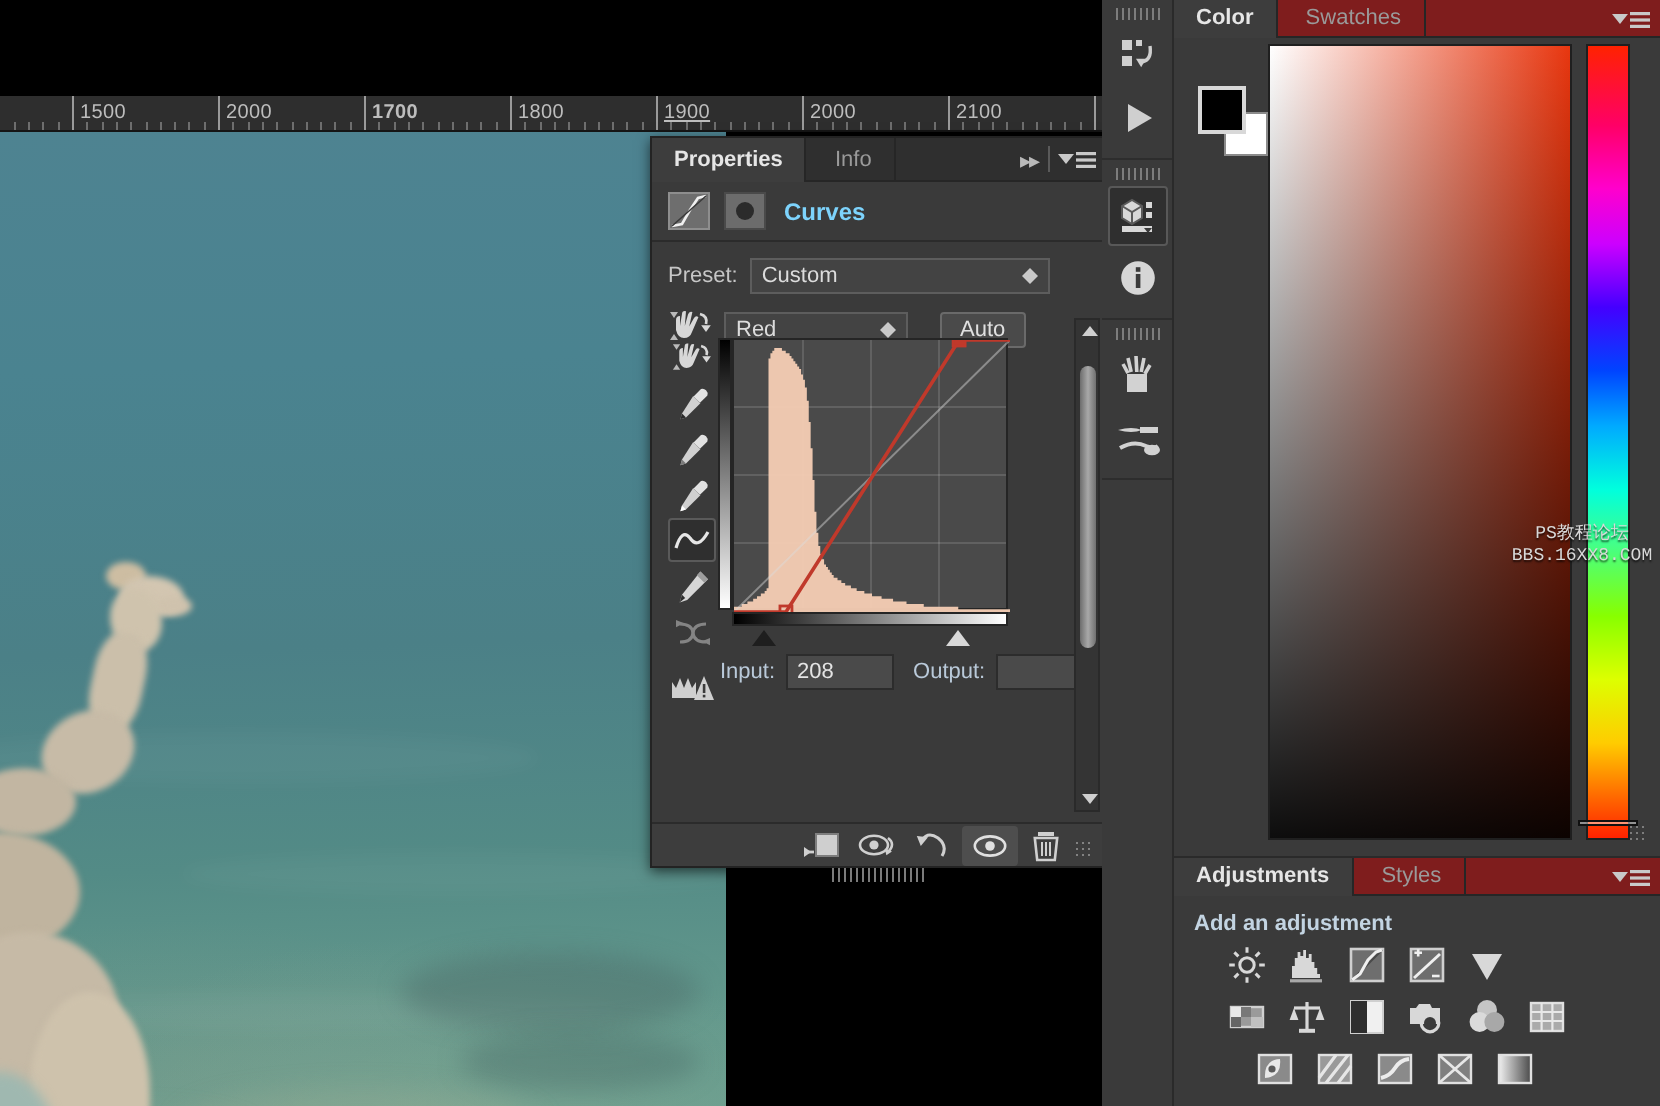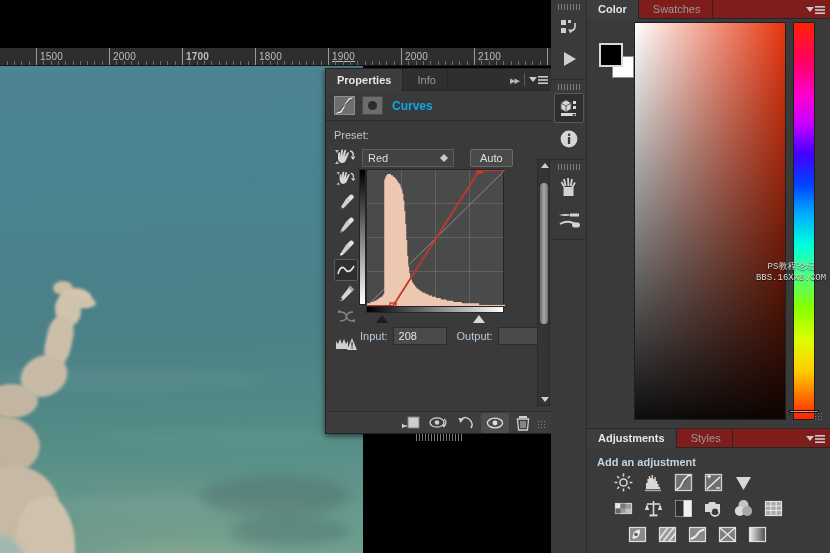--- a/index.html
+++ b/index.html
@@ -65,21 +65,21 @@
   .panel-menu-btn {
     position:absolute; right:4px; top:4px; width:22px; height:14px; cursor:default;
   }
   .dbl-arrow { position:absolute; right:34px; top:5px; color:#b9b9b9; font-size:11px; letter-spacing:-1px; }
   .tab-sep { position:absolute; right:28px; top:4px; width:1px; height:13px; background:#5a5a5a; }
 
   .prop-header {
     height:30px; background:#3a3a3a; display:flex; align-items:center;
     padding:0 8px; gap:7px; border-bottom:1px solid #2b2b2b;
   }
-  .prop-title { font-size:12px; font-weight:bold; color:#0ea5e9; margin-left:2px; }
+  .prop-title { font-size:12px; font-weight:bold; color:#7dd3fc; margin-left:2px; }
 
   .icon-curves-thumb {
     width:21px; height:19px; background:#5b5b5b; border:1px solid #8e8e8e; position:relative;
   }
   .icon-mask-thumb {
     width:21px; height:19px; background:#6c6c6c; border:1px solid #4a4a4a;
     display:flex; align-items:center; justify-content:center;
   }
   .icon-mask-thumb i { width:9px; height:9px; border-radius:50%; background:#2b2b2b; display:block; }
 
@@ -373,20 +373,21 @@
     <span class="icon-mask-thumb">
         <i></i>
       </span>
     <span class="prop-title">Curves</span>
   </div>
 
   <div class="prop-body">
 
     <div class="row">
       <span class="row-label">Preset:</span>
+      <span class="ps-select" style="width:150px">Custom</span>
     </div>
 
     <div class="row" style="gap:6px">
       <span style="width:22px;display:inline-block">
         <svg width="22" height="18" viewBox="0 0 22 18">
           <path d="M4,11 L4,6 Q4,4 6,4 L6,9 L7,3 Q7,1.2 9,1.6 L8.4,9 L10,3.2 Q10.6,1.4 12.2,2 L10.6,9.2 L13,5 Q14,3.6 15.2,4.6 L12,12 Q11,15 8,15 Q5,15 4,11Z" fill="#d7d7d7"></path>
           <path d="M16,3 Q20,4 19,8" stroke="#d7d7d7" fill="none" stroke-width="1.4"></path>
           <polygon points="16.6,8.6 21.4,8.6 19,12" fill="#d7d7d7"></polygon>
           <polygon points="1,2 5,2 3,5" fill="#b9b9b9"></polygon>
             <polygon points="1,16 5,16 3,13" fill="#b9b9b9"></polygon>

